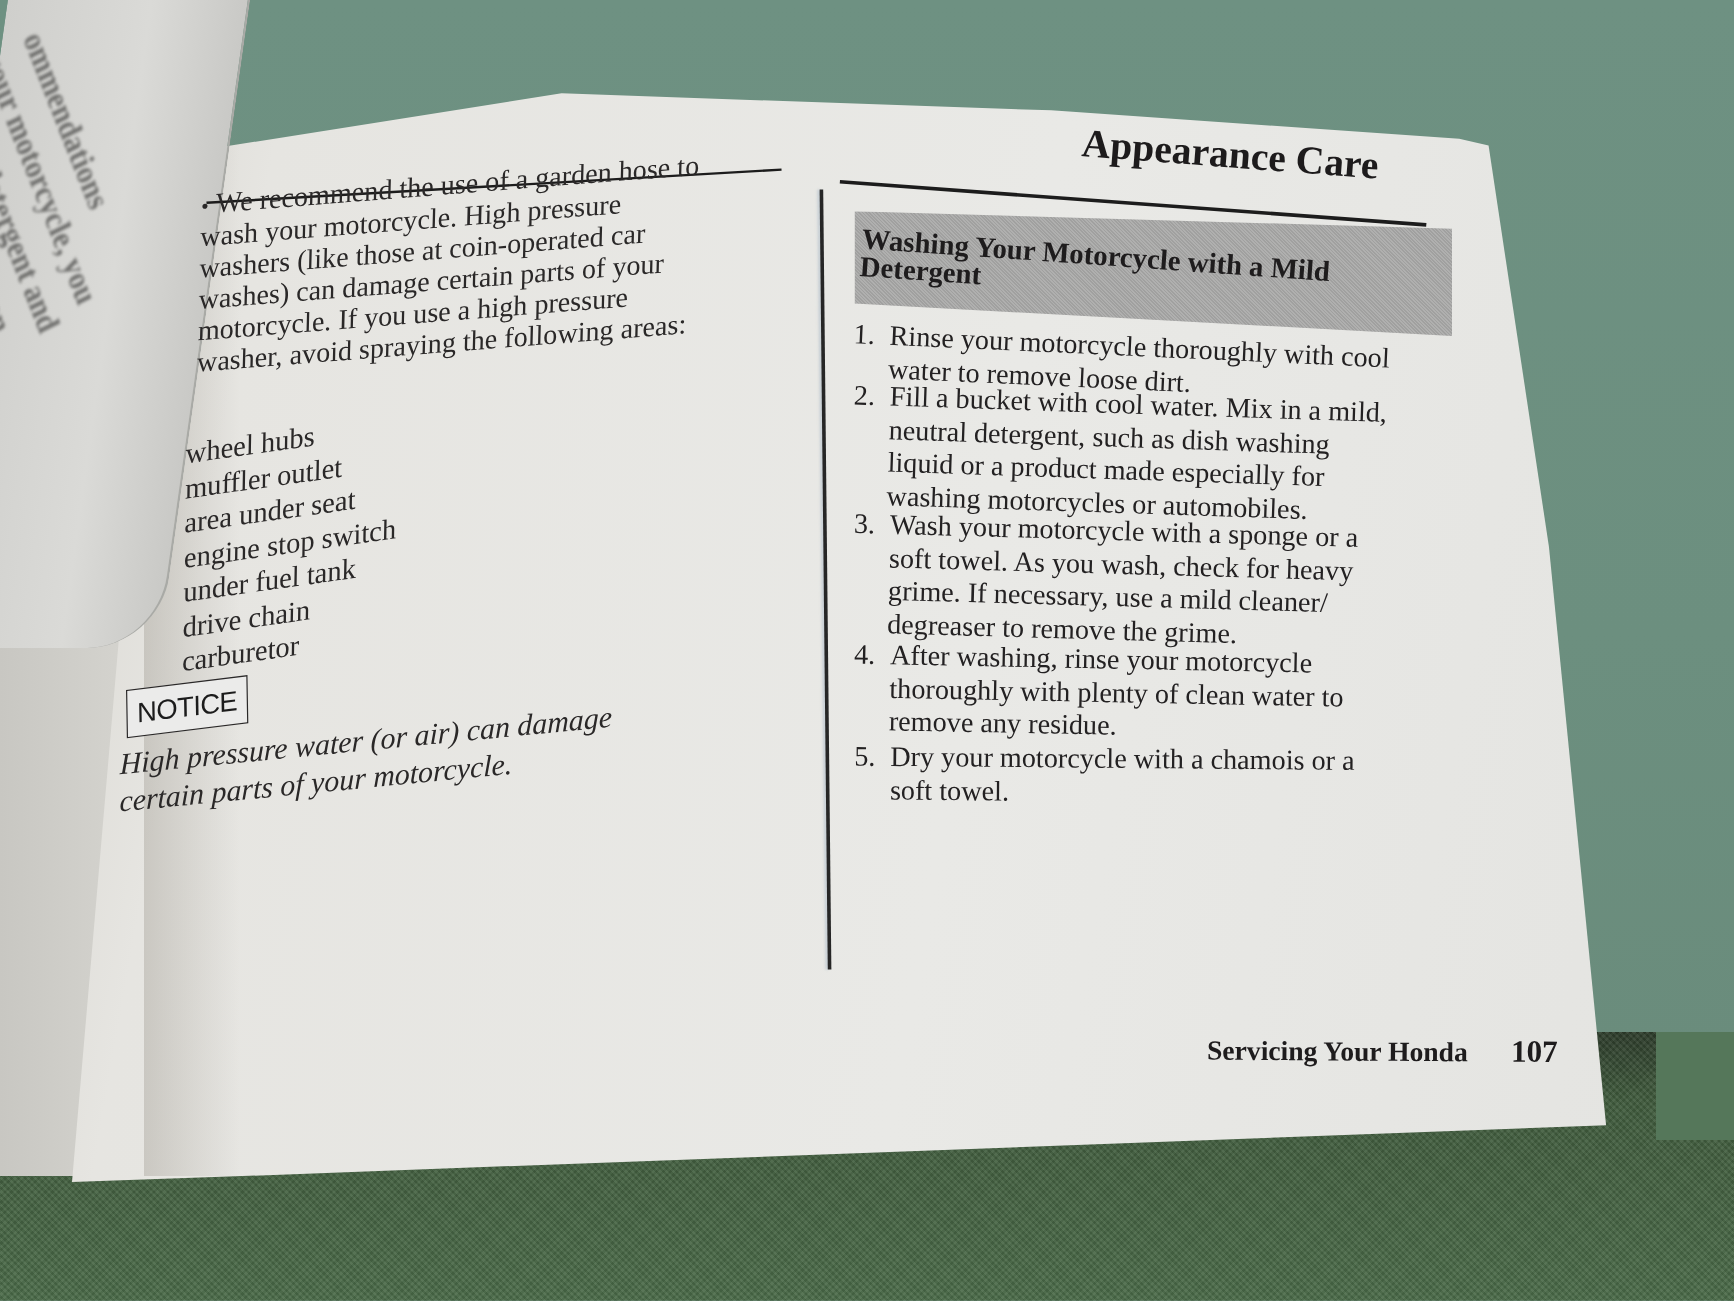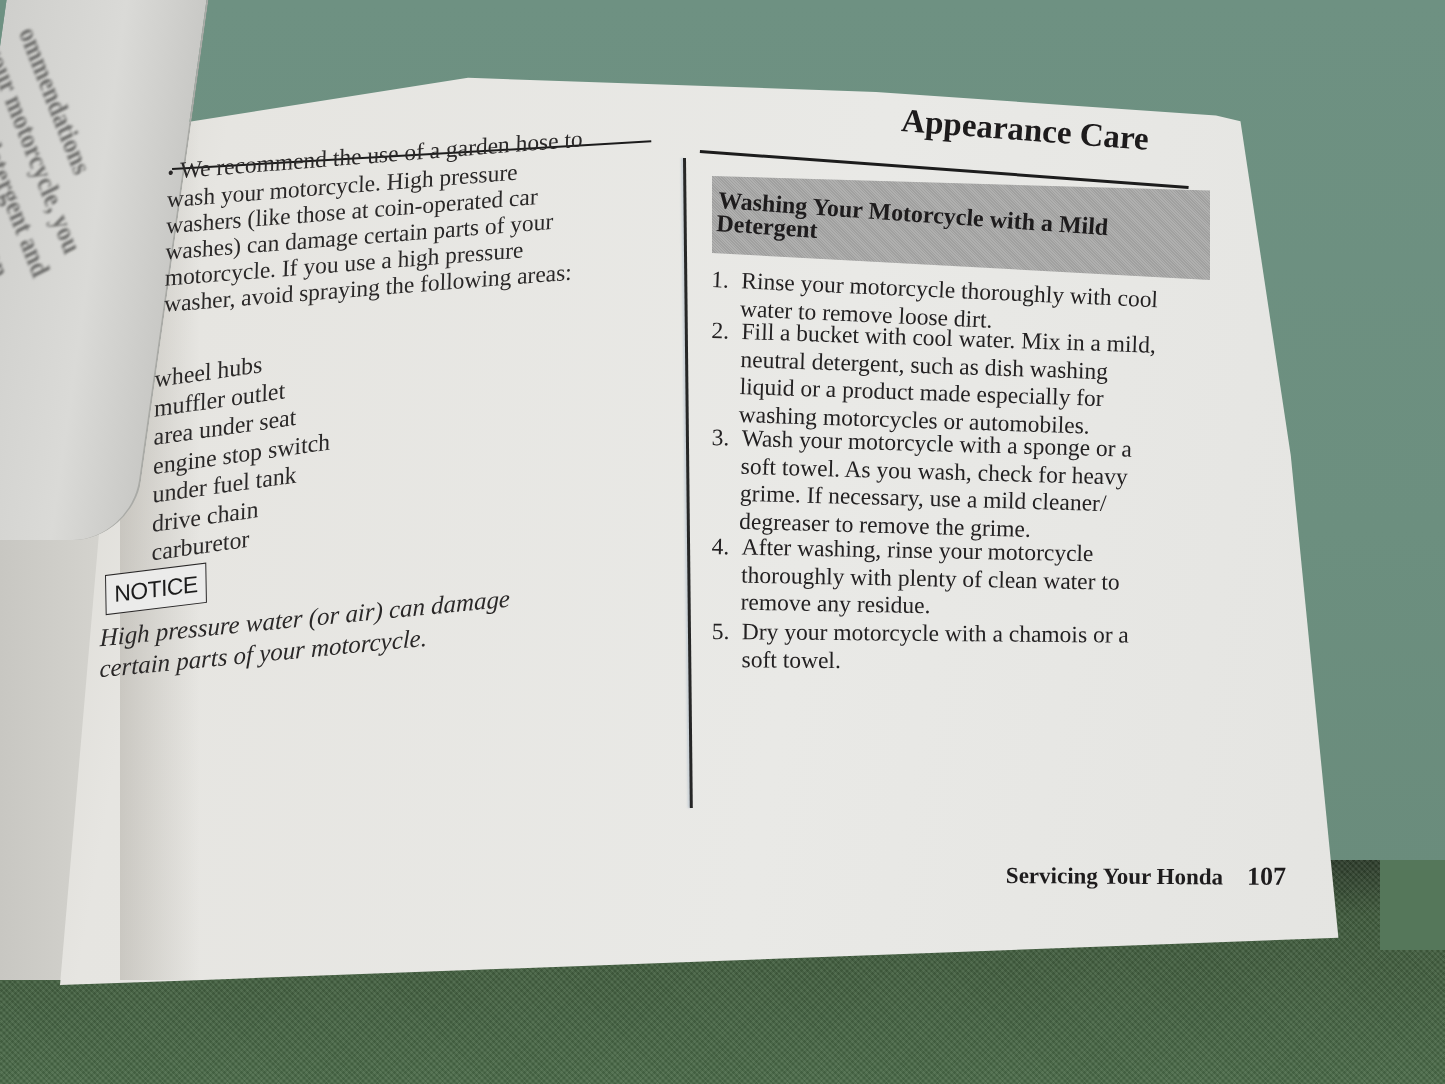--- a/index.html
+++ b/index.html
@@ -141,21 +141,21 @@
     .step-4 { transform: rotate(1.1deg); transform-origin: 0 0; margin-top: -1px; }
     .step-5 { transform: rotate(0.5deg); transform-origin: 0 0; margin-top: 2px; }
 
     
     .footer {
       position: absolute; left: 1006px; top: 860px; white-space: nowrap;
       color: #1e1c1d; font-weight: bold;
       transform: rotate(0.4deg); transform-origin: 0 0;
     }
     .footer-section { font-size: 23px; }
-    .footer-page { font-size: 26px; margin-left: 20px; }
+    .footer-page { font-size: 26px; margin-left: 32px; }
   </style>
 </head>
 <body>
 
 <div class="backdrop-top"></div>
 <div class="cloth"></div>
 <div class="cloth-right-shadow"></div>
 
 <div class="left-underpage"></div>
 <div class="page"></div>

